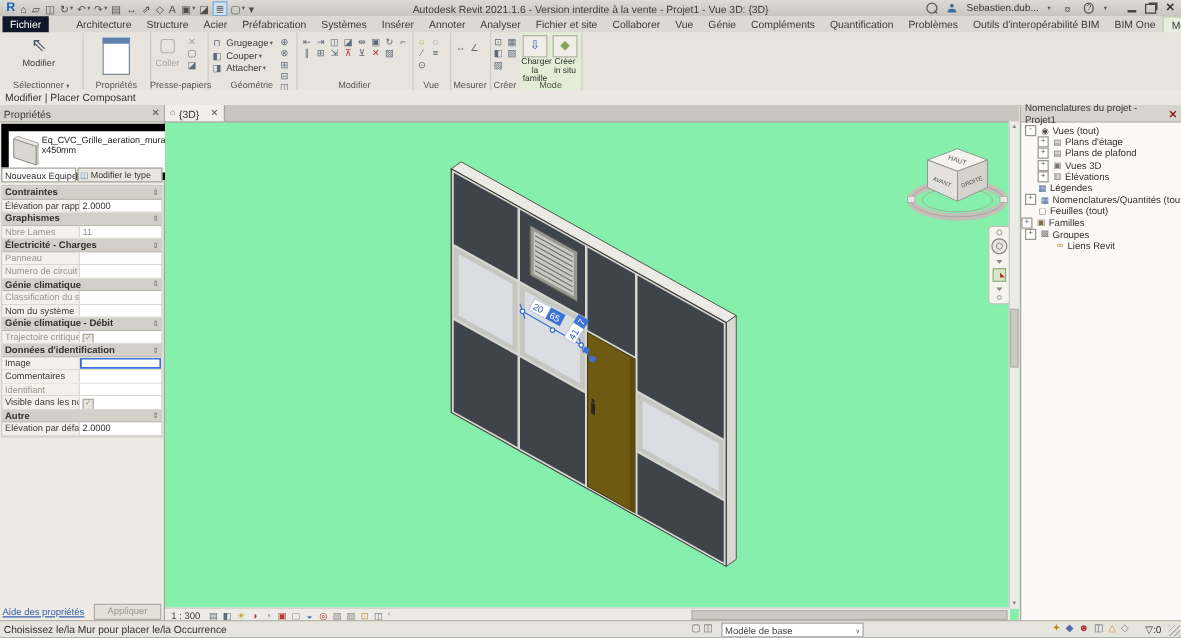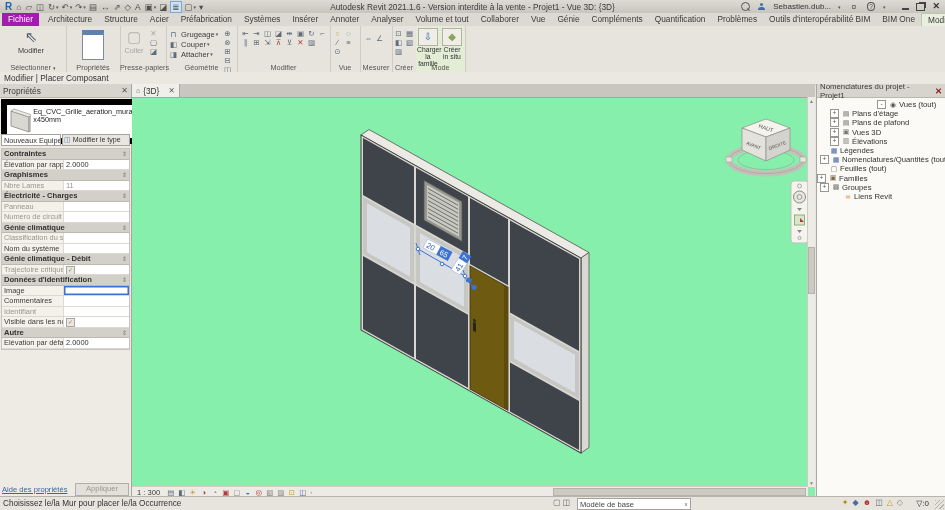--- a/index.html
+++ b/index.html
@@ -19,21 +19,21 @@
   .ic-person::before{content:"";position:absolute;left:2px;top:0;width:3px;height:3px;border-radius:50%;background:#3c6ea5;}
   .ic-person::after{content:"";position:absolute;left:0;top:3.5px;width:7px;height:3.5px;border-radius:3px 3px 0 0;background:#3c6ea5;}
   .user-name{font-size:8px;color:#333;}
   .winbtns{display:flex;align-items:center;gap:7px;margin-left:8px;margin-right:2px;}
   .wmin{width:7px;height:2px;background:#444;margin-top:5px;}
   .wrest{width:7px;height:6px;border:1px solid #444;box-shadow:2px -2px 0 -1px #444;}
   .wclose{font-size:9px;color:#333;font-weight:bold;line-height:9px;}
   
   .tabsrow{position:absolute;top:13px;left:0;right:0;height:13px;background:#dcd9d2;display:flex;align-items:stretch;padding-left:2px;}
   .tab{padding:1px 6px 0;font-size:8.3px;color:#3a3a37;white-space:nowrap;}
-  .tab.file{background:#a21caf;color:#fff;margin-right:3px;}
+  .tab.file{background:#0f172a;color:#fff;margin-right:16px;}
   .tab.active{background:#e9efdf;border:1px solid #bcc9ad;border-bottom:none;}
   
   .ribbon{position:absolute;top:26px;left:0;right:0;height:46px;background:#e7e4dd;border-bottom:1px solid #c6c3bc;}
   .panel{position:absolute;top:0;bottom:0;border-right:1px solid #cfccc5;}
   .plabel{position:absolute;bottom:0;left:0;right:0;text-align:center;font-size:7.3px;color:#55544f;white-space:nowrap;}
   .bigbtn{position:absolute;text-align:center;font-size:7.3px;color:#3c3b37;}
   .bigglyph{font-size:15px;line-height:18px;color:#4a5a6a;}
   .smicon{display:inline-block;width:11px;font-size:7.5px;line-height:9px;text-align:center;color:#5d6b7a;}
   .georow{display:flex;align-items:center;height:10px;font-size:7.6px;color:#3c3b37;gap:2px;}
   .mode-ic{width:18px;height:16px;margin:0 auto;border:1px solid #b5b2aa;background:#efEDe6;background:#efede6;font-size:10px;line-height:15px;text-align:center;}
@@ -151,21 +151,21 @@
   <div class="tabsrow" id="tabs">
       <span class="tab file">Fichier</span>
       <span class="tab">Architecture</span>
       <span class="tab">Structure</span>
       <span class="tab">Acier</span>
       <span class="tab">Préfabrication</span>
       <span class="tab">Systèmes</span>
       <span class="tab">Insérer</span>
       <span class="tab">Annoter</span>
       <span class="tab">Analyser</span>
-      <span class="tab">Volume et tout</span>
+      <span class="tab">Fichier et site</span>
       <span class="tab">Collaborer</span>
       <span class="tab">Vue</span>
       <span class="tab">Génie</span>
       <span class="tab">Compléments</span>
       <span class="tab">Quantification</span>
       <span class="tab">Problèmes</span>
       <span class="tab">Outils d'interopérabilité BIM</span>
       <span class="tab">BIM One</span>
       <span class="tab active">Modifier | Placer Composant</span>
     </div>
@@ -533,21 +533,21 @@
       </div>
     </div>
   </div>
 
   <div class="browser">
     <div class="palhead">
       <span style="font-size:7.8px;">Nomenclatures du projet - Projet1</span>
       <span class="brx">✕</span>
     </div>
     <div class="tree" id="tree">
-        <div class="trow" style="padding-left: 16px; margin-left: 44px;">
+        <div class="trow" style="padding-left: 3px;">
           <span class="exp">-</span>
           <span class="ticon" style="color: rgb(85, 83, 78);">◉</span>
           <span>Vues (tout)</span>
         </div>
         <div class="trow" style="padding-left: 13px;">
           <span class="exp">+</span>
           <span class="ticon" style="color: rgb(119, 117, 111);">▤</span>
           <span>Plans d'étage</span>
         </div>
         <div class="trow" style="padding-left: 13px;">

